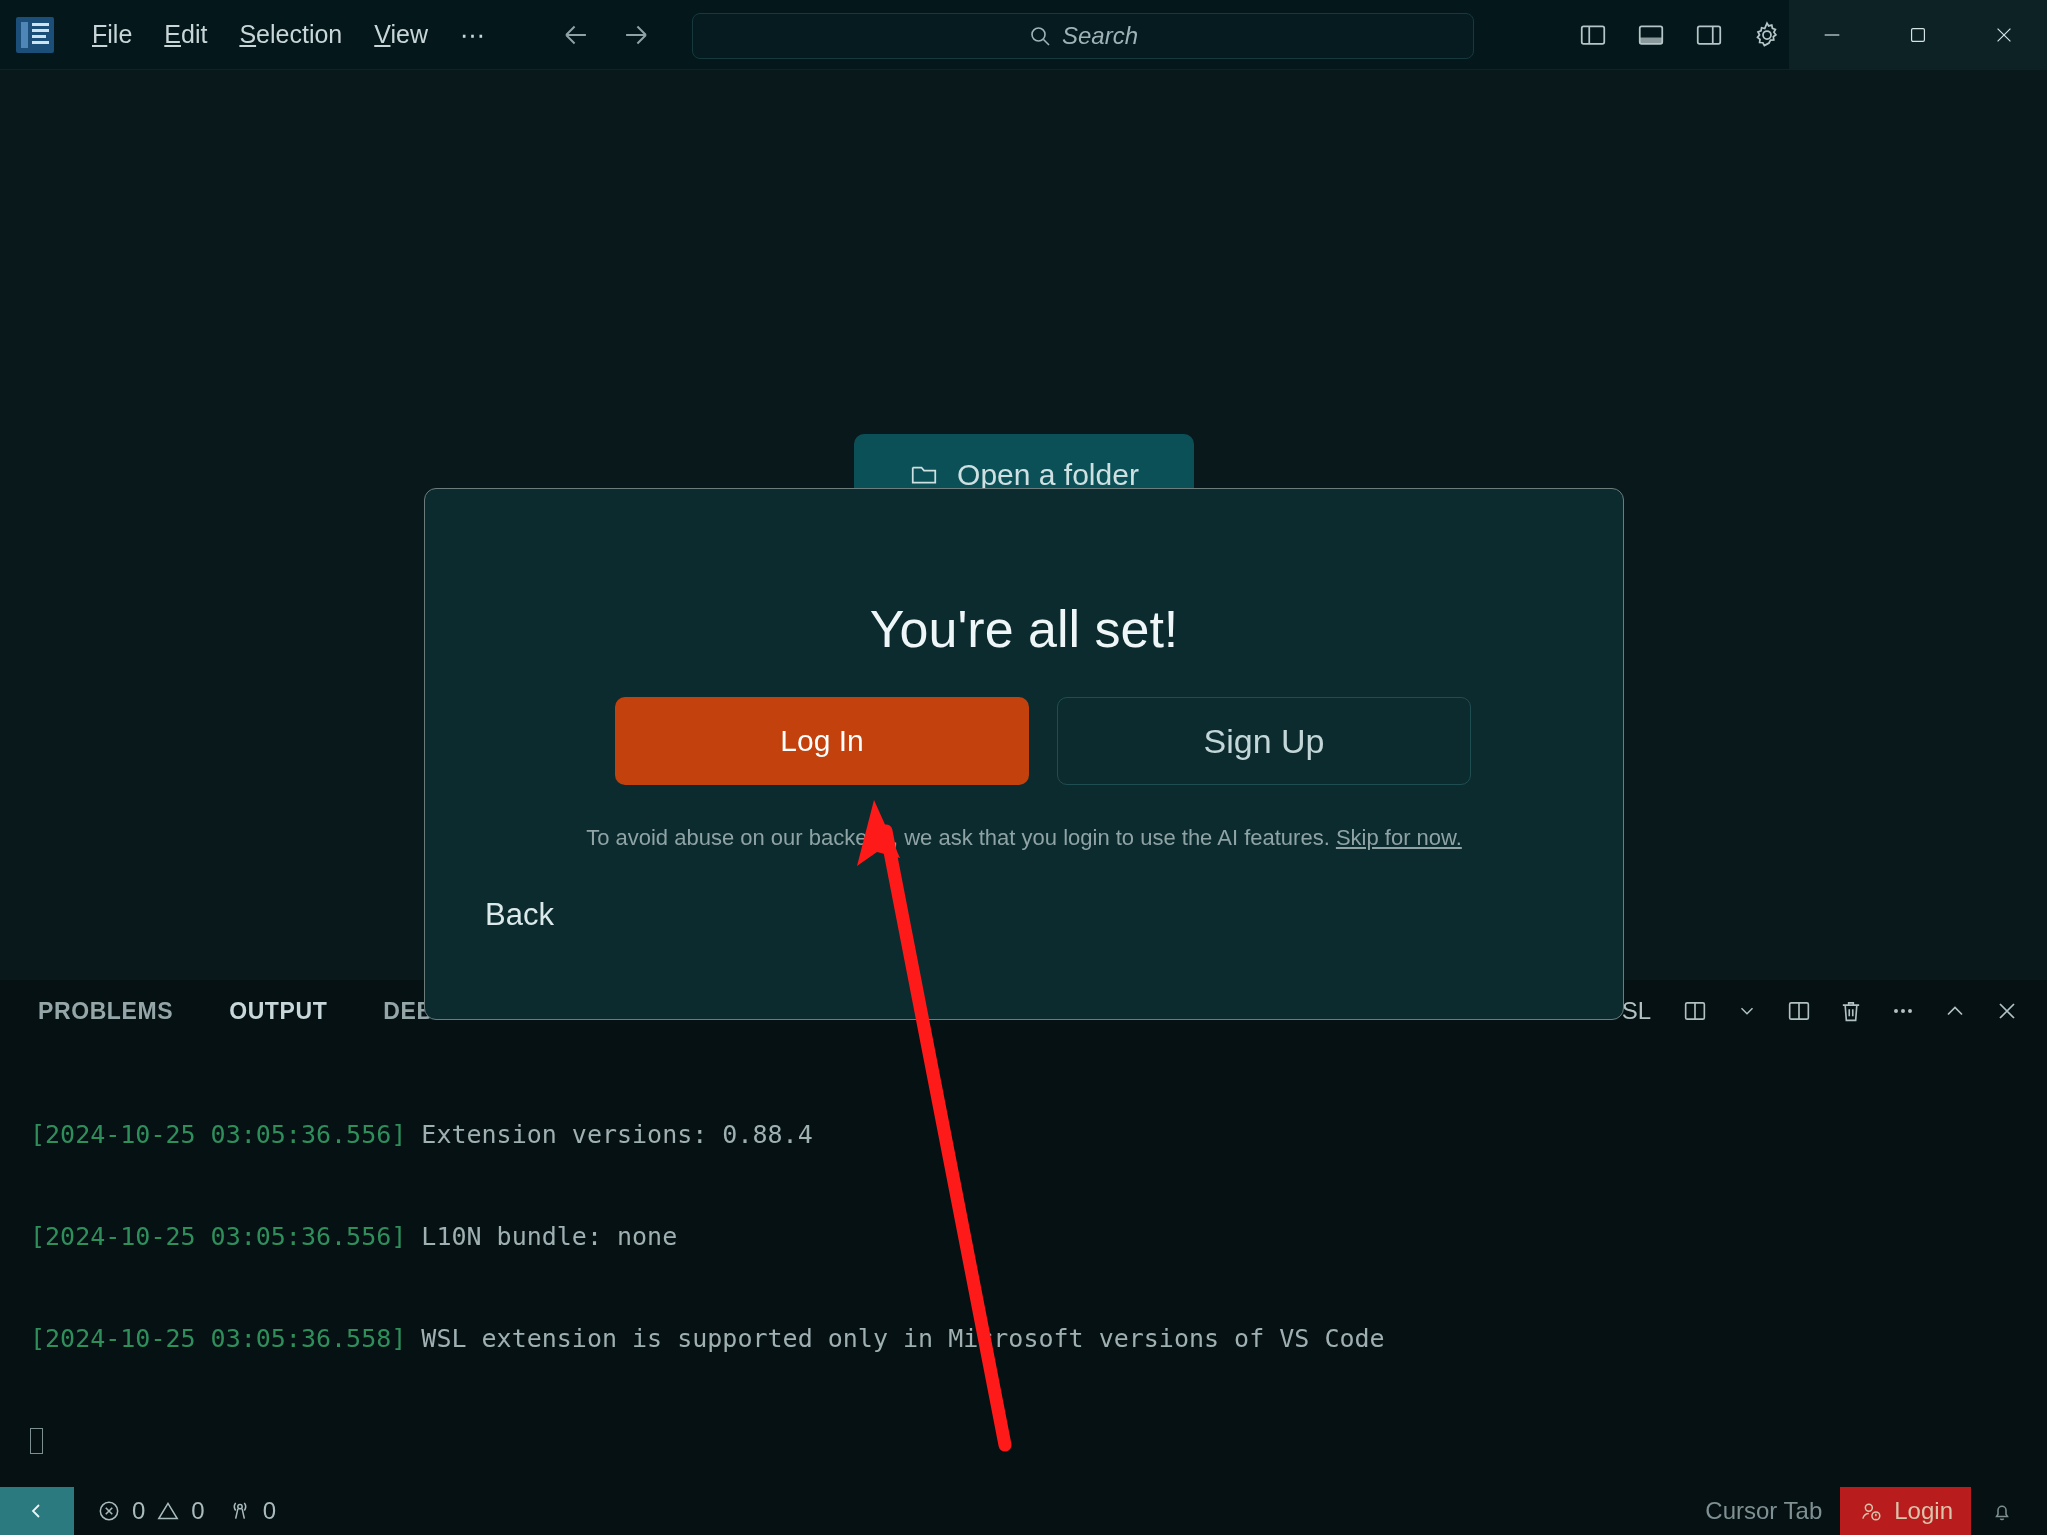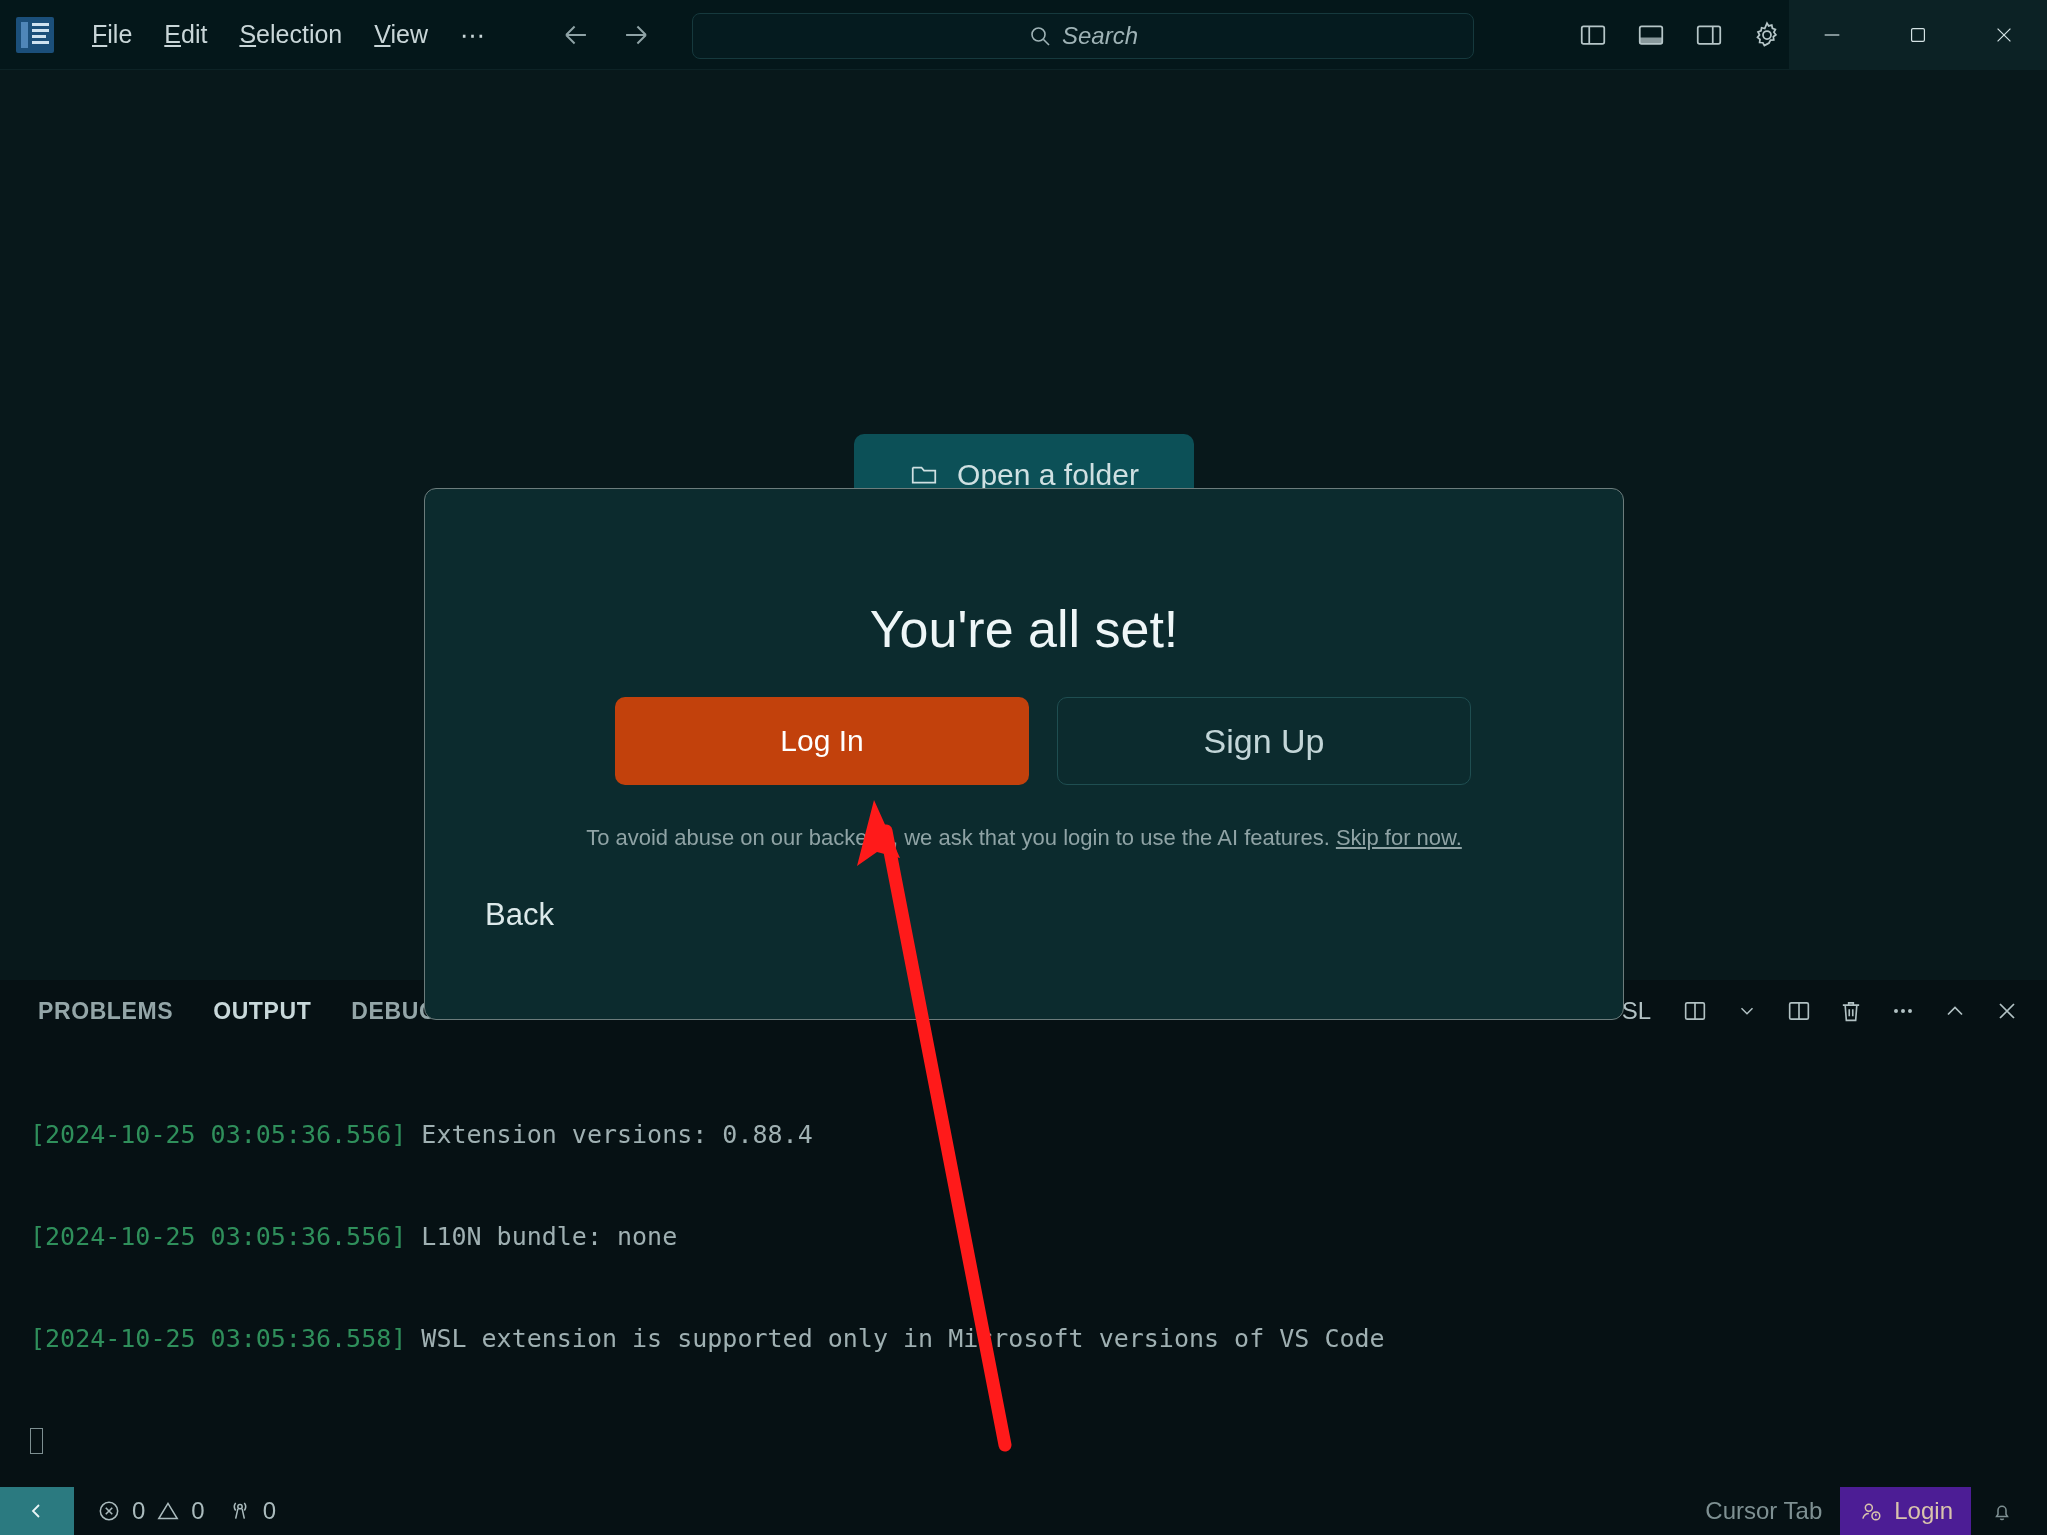--- a/index.html
+++ b/index.html
@@ -165,21 +165,21 @@
     height: 1535px;
     background: #061114;
   }
   .panel-tabs {
     position: absolute;
     top: 0; left: 0;
     height: 62px;
     display: flex;
     align-items: center;
     padding-left: 38px;
-    gap: 40px;
+    gap: 56px;
   }
   .panel-tab {
     color: #94a6a8;
     font-size: 23px;
     font-weight: bold;
     letter-spacing: 0.6px;
     white-space: nowrap;
   }
   .panel-tab.active { color: #c8d8da; }
 
@@ -260,21 +260,21 @@
   .status-right-item {
     color: #7e9092;
     font-size: 24px;
     padding: 0 18px;
     height: 48px;
     display: flex;
     align-items: center;
     gap: 10px;
   }
   .status-right-item.warn {
-    background: #4c1d95;
+    background: #b91c1c;
     color: #d9c4ac;
   }
   .status-right-item svg { width: 26px; height: 26px; }
 
   
   .modal-backdrop {
     position: absolute;
     top: 0; left: 0;
     width: 2047px; height: 1535px;
     pointer-events: none;

